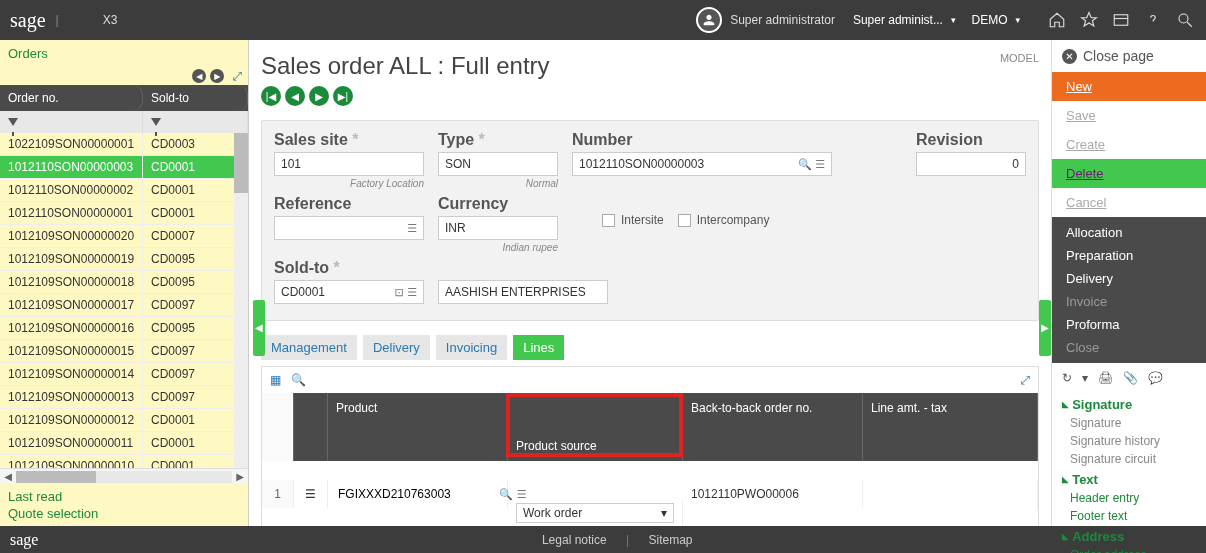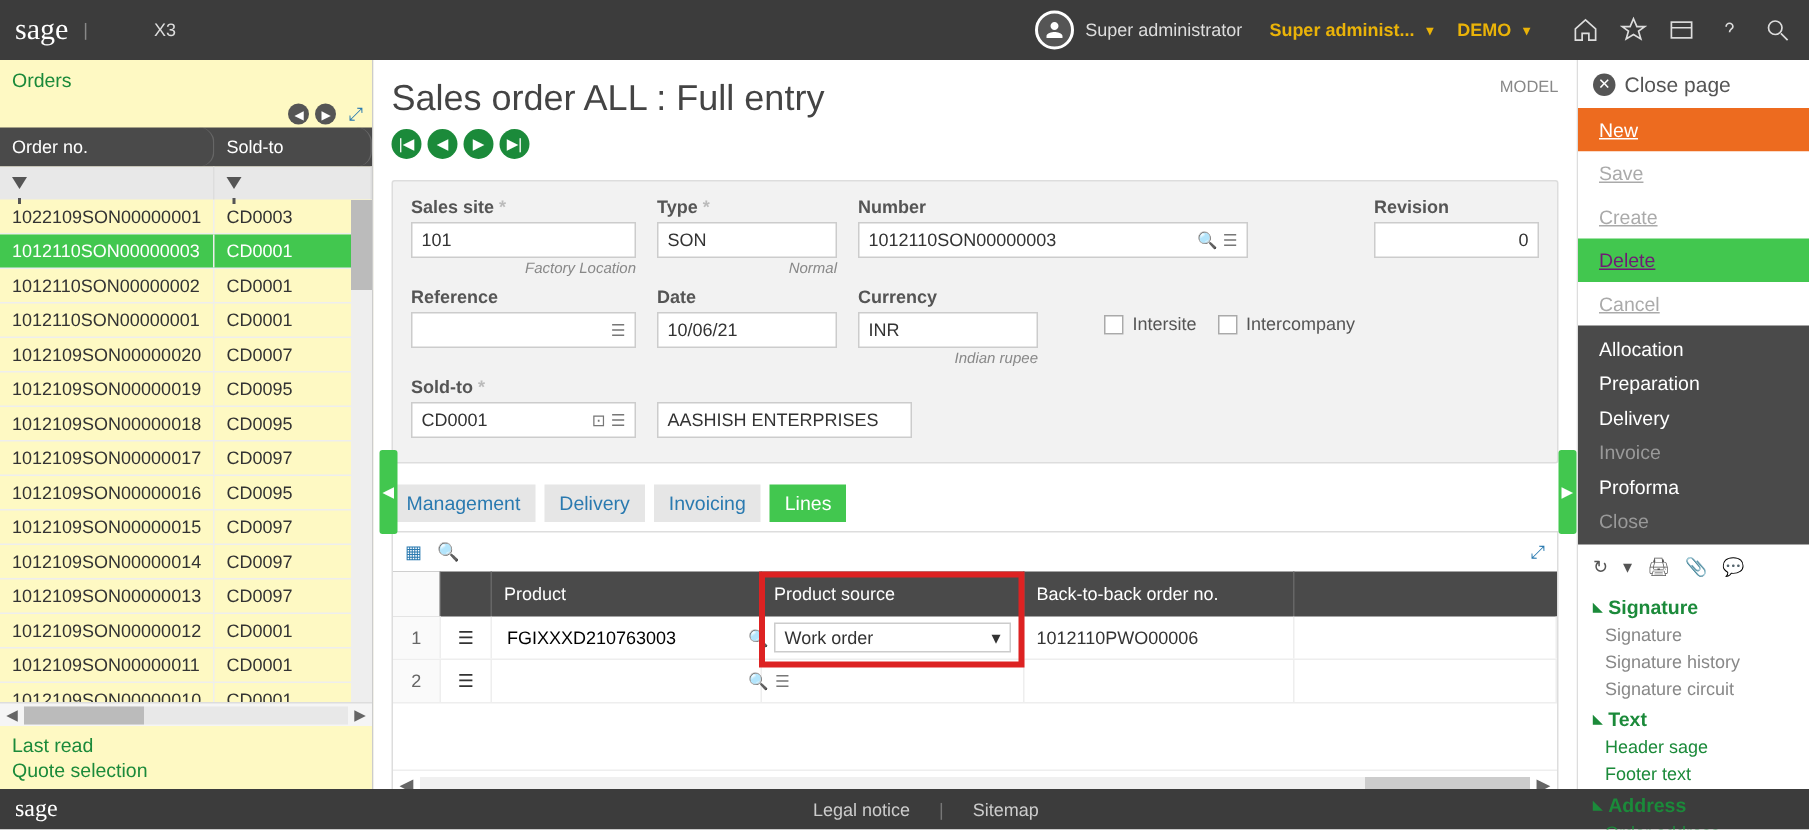--- a/index.html
+++ b/index.html
@@ -7,21 +7,21 @@
 
 
 .topbar { height: 40px; background: #3c3c3c; color: #fff; display: flex; align-items: center; padding: 0 10px; }
 .topbar .logo { font-family: Georgia, serif; font-size: 20px; color: #fff; font-weight: normal; }
 .topbar .sep { margin: 0 10px; color: #888; }
 .topbar .prod { font-size: 12px; color: #ddd; margin-left: 34px; }
 .topbar .spacer { flex: 1; }
 .topbar .avatar { width: 26px; height: 26px; border-radius: 50%; border: 2px solid #fff; display:flex; align-items:center; justify-content:center; margin-right:8px; background:#555;}
 .topbar .avatar svg { width:16px; height:16px; fill:#fff;}
 .topbar .user { margin-right: 18px; color:#ddd;}
-.topbar .tmenu { color:#eab308; margin-right:16px; display:flex; align-items:center; gap:4px;font-weight:bold;}
+.topbar .tmenu { color:#ffffff; margin-right:16px; display:flex; align-items:center; gap:4px;}
 .topbar .tmenu::after { content:"▾"; font-size:9px; margin-left:4px;}
 .topbar .ticon { width:22px; height:22px; margin-left:10px; display:flex; align-items:center; justify-content:center; cursor:pointer; color:#ddd;}
 .topbar .ticon svg { width:18px; height:18px; stroke:#ddd; fill:none; stroke-width:1.5;}
 
 
 .layout { display:flex; height: calc(100% - 40px - 27px); }
 .leftpanel { width: 249px; background:#fef9c3; border-right:1px solid #ccc; display:flex; flex-direction:column; position:relative;}
 .mainpanel { flex:1; background:#fff; overflow:hidden; position:relative; padding: 0 12px; }
 .rightpanel { width: 155px; background:#fff; border-left:1px solid #ddd; display:flex; flex-direction:column; }
 
@@ -57,21 +57,21 @@
 
 
 .main-title-row { display:flex; justify-content:space-between; align-items:flex-start; padding-top:12px;}
 .main-title { font-size:24px; font-weight:300; color:#444;}
 .model-lbl { font-size:11px; color:#888;}
 .vcr { display:flex; gap:4px; margin:6px 0 14px 0;}
 .vcr .btn { width:20px;height:20px;border-radius:50%;background:#1b8a3a;color:#fff;display:flex;align-items:center;justify-content:center;font-size:10px;cursor:pointer;}
 .form-card { background:#f2f2f2; border:1px solid #ddd; padding:10px 12px; border-radius:2px;}
 .form-row { display:flex; gap:14px; margin-bottom:6px; align-items:flex-start;}
 .fcol { display:flex; flex-direction:column;}
-.flabel { font-size:12px; color:#555; font-weight:bold; margin-bottom:3px;}
+.flabel { font-size:16px; color:#555; font-weight:bold; margin-bottom:3px;}
 .flabel .req::after { content:" *"; color:#bbb;}
 .finput { background:#fff; border:1px solid #ccc; padding:4px 6px; font-size:12px; height:24px; display:flex; align-items:center; justify-content:space-between;}
 .fsub { font-size:10px; color:#888; font-style:italic; text-align:right; margin-top:2px;}
 .chk { display:flex; align-items:center; gap:6px; color:#555; font-size:12px; margin-top:18px;}
 .chk .box { width:13px;height:13px;border:1px solid #aaa;background:#fff;}
 .lookup-ico { color:#777; font-size:11px; cursor:pointer;}
 
 
 .tabs { display:flex; gap:6px; margin-top:14px;}
 .tab { padding:5px 10px; background:#e6e6e6; color:#2a7ab0; font-size:13px; cursor:pointer;}
@@ -82,21 +82,21 @@
 .lines-tb { display:flex; padding:6px 8px; gap:10px;}
 .lines-tb .ico { color:#2a7ab0; cursor:pointer;}
 .lines-tb .exp2 { margin-left:auto; color:#2a7ab0; cursor:pointer;}
 .lhead { display:flex; background:#4a4a4a; color:#fff; font-size:12px;}
 .lhead .lc { padding:8px 8px; border-right:1px solid #666;}
 .lbody .lr { display:flex; border-bottom:1px solid #eee; min-height:28px; align-items:center;}
 .lbody .lc { padding:4px 8px; border-right:1px solid #eee; height:28px; display:flex; align-items:center;}
 .lc.n { width:32px; justify-content:center; background:#fafafa; color:#666;}
 .lc.ic { width:34px; justify-content:center;}
 .lc.prod { width:180px;}
-.lc.src { width:175px;}
+.lc.src { width:175px;margin-top:38px;}
 .lc.b2b { width:180px;}
 .lc.amt { flex:1;}
 .prod-field { display:flex; width:100%; gap:4px; align-items:center;}
 .prod-field input { flex:1; border:none; font-size:12px; padding:2px;}
 .src-cell { display:flex; width:100%; justify-content:space-between; align-items:center; border:1px solid #ccc; padding:2px 6px; background:#fff;}
 .highlight-box { position:absolute; border:4px solid #d22; pointer-events:none;}
 .lines-hscroll { height:18px; display:flex; align-items:center; border-top:1px solid #eee;}
 .lines-hscroll .arr{width:18px;text-align:center;color:#666;cursor:pointer;}
 .lines-hscroll .track{flex:1;height:10px;background:#f0f0f0;position:relative;}
 .lines-hscroll .thumb{position:absolute;right:0;width:110px;height:100%;background:#ccc;}
@@ -319,26 +319,20 @@
       </div>
       <div class="form-row">
         <div class="fcol" style="width:150px">
           <span class="flabel">Reference</span>
           <div class="finput">
               <span></span>
               <span class="lookup-ico">☰</span>
             </div>
         </div>
         <div class="fcol" style="width:120px">
-          <span class="flabel">Date</span>
-          <div class="finput">
-              <span>10/06/21</span>
-            </div>
-        </div>
-        <div class="fcol" style="width:120px">
           <span class="flabel">Currency</span>
           <div class="finput">
               <span>INR</span>
             </div>
           <span class="fsub">Indian rupee</span>
         </div>
         <div class="chk" style="margin-left:30px">
             <span class="box"></span>
             <span>Intersite</span>
           </div>
@@ -376,20 +370,21 @@
         <span class="ico">▦</span>
         <span class="ico">🔍</span>
         <span class="exp2">⤢</span>
       </div>
       <div class="lhead">
         <div class="lc n"></div>
         <div class="lc ic"></div>
         <div class="lc prod">Product</div>
         <div class="lc src">Product source</div>
         <div class="lc b2b">Back-to-back order no.</div>
+        <div class="lc amt">Line amt. - tax</div>
       </div>
       <div class="lbody" id="lines-body">
           <div class="lr">
             <div class="lc n">1</div>
             <div class="lc ic">☰</div>
             <div class="lc prod">
               <div class="prod-field">
                 <input value="FGIXXXD210763003" style="">
                 <span class="lookup-ico">🔍</span>
                 <span class="lookup-ico">☰</span>
@@ -455,21 +450,21 @@
         <span>▾</span>
       <span>🖨</span>
       <span>📎</span>
       <span>💬</span>
     </div>
     <div class="r-sec-h">Signature</div>
     <div class="r-link">Signature</div>
     <div class="r-link">Signature history</div>
     <div class="r-link">Signature circuit</div>
     <div class="r-sec-h">Text</div>
-    <div class="r-link ok">Header sage</div>
+    <div class="r-link ok">Header entry</div>
     <div class="r-link ok">Footer text</div>
     <div class="r-sec-h">Address</div>
     <div class="r-link ok">Order address</div>
   </div>
 
   <div class="edge-tab l">
       <span class="chev">◀</span>
     </div>
   <div class="edge-tab r">
       <span class="chev">▶</span>

